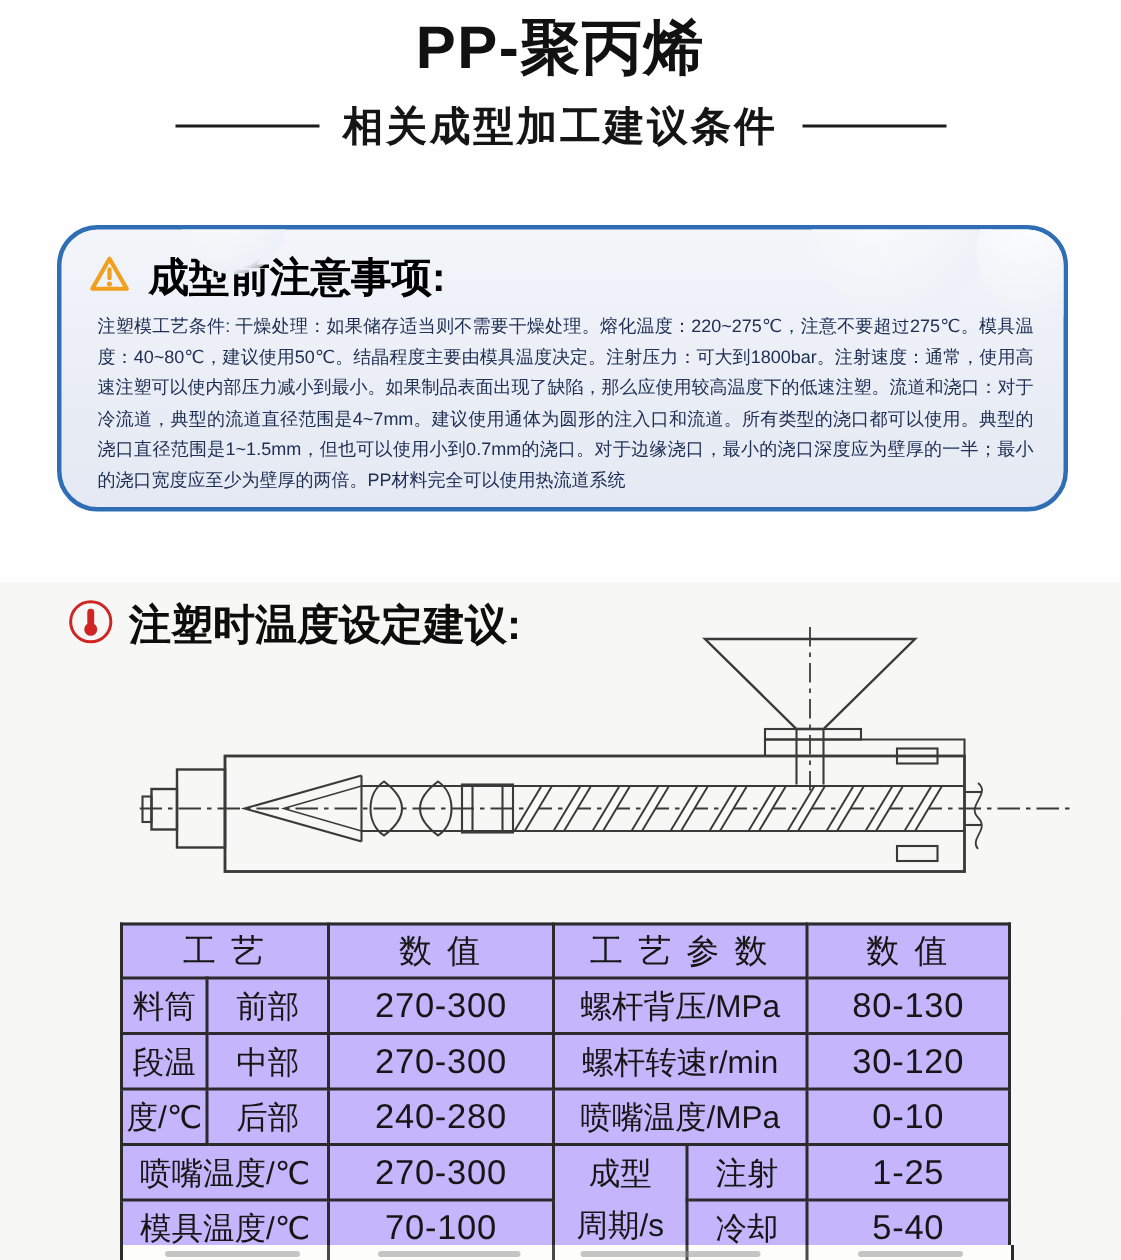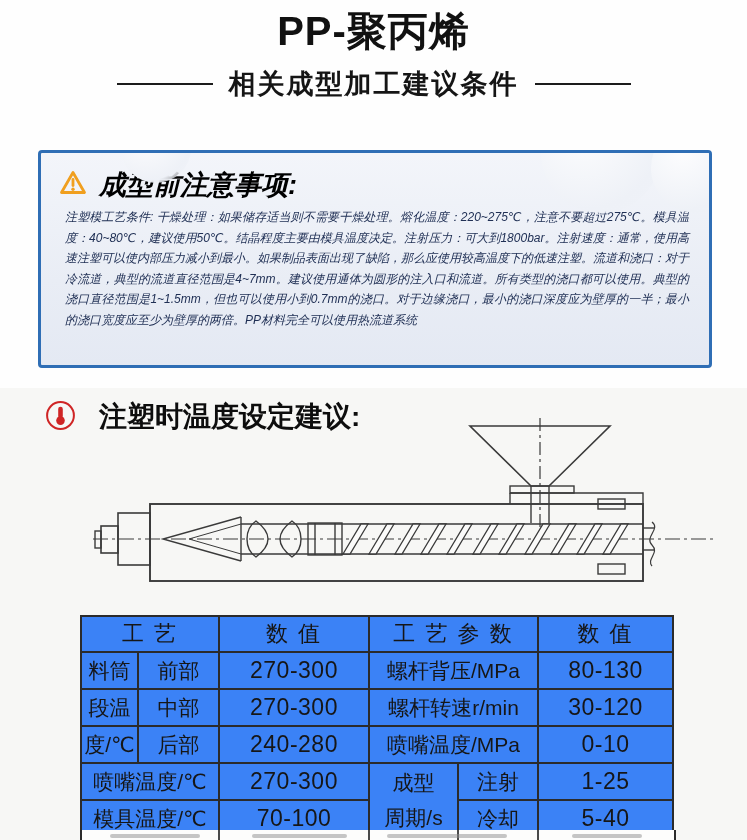--- a/index.html
+++ b/index.html
@@ -29,56 +29,55 @@
     position:absolute;left:0;top:66px;width:747px;
     display:flex;align-items:center;justify-content:center;gap:16px;
   }
   .subtitle-line{width:96px;height:2px;background:#1c1c1c;}
   .subtitle-text{
     font-size:27px;font-weight:800;
     letter-spacing:2px;color:#151515;white-space:nowrap;
   }
   
   .notice-box{
-    position:absolute;left:38px;top:150px;width:674px;height:218px;
+    position:absolute;left:38px;top:150px;width:674px;height:191px;
     box-sizing:border-box;
-    border:3px solid #2f6eb5;border-radius:4px;
+    border:3px solid #2f6eb5;border-radius:27px;
     background:linear-gradient(180deg,#f3f5fa 0%,#e9edf5 60%,#e4e9f3 100%);
     overflow:hidden;
-    font-style:italic;
   }
   .bubble{position:absolute;border-radius:50%;background:radial-gradient(circle at 35% 30%,#fdfdfe 0%,#eef1f7 70%,rgba(238,241,247,0));}
   .bubble.b1{width:120px;height:120px;left:500px;top:-60px;}
   .bubble.b2{width:90px;height:90px;left:610px;top:-30px;}
   .bubble.b3{width:70px;height:70px;left:80px;top:-40px;}
   .notice-head{
     display:flex;align-items:center;gap:12px;
     margin:14px 0 2px 18px;
   }
   .notice-head-text{font-size:27px;font-weight:800;color:#000;}
   .notice-body{
     margin:4px 20px 0 24px;
     font-size:12px;line-height:20.5px;
     color:#203055;
     text-align:justify;
   }
   
   .temp-heading{
     position:absolute;left:45px;top:398px;
-    display:flex;align-items:center;gap:23px;
+    display:flex;align-items:center;gap:10px;
   }
   .temp-heading-text{font-size:28px;font-weight:800;color:#0d0d0d;}
   
   .diagram-wrap{position:absolute;left:93px;top:416px;}
   .diagram-wrap svg{display:block;}
   
   .spec-table{
     position:absolute;left:80px;top:615px;
     border-collapse:collapse;table-layout:fixed;
-    background:#3b82f6;
+    background:#c4b5fd;
   }
   .spec-table td{
     border:2px solid #2b2b2b;
     text-align:center;vertical-align:middle;
     font-size:21px;color:#161616;
     height:35px;padding:0 2px;
     white-space:nowrap;overflow:hidden;
   }
   .spec-table tr.head td{height:34px;font-size:22px;letter-spacing:2px;}
   .spec-table td.num{font-size:23px;letter-spacing:0.5px;}

